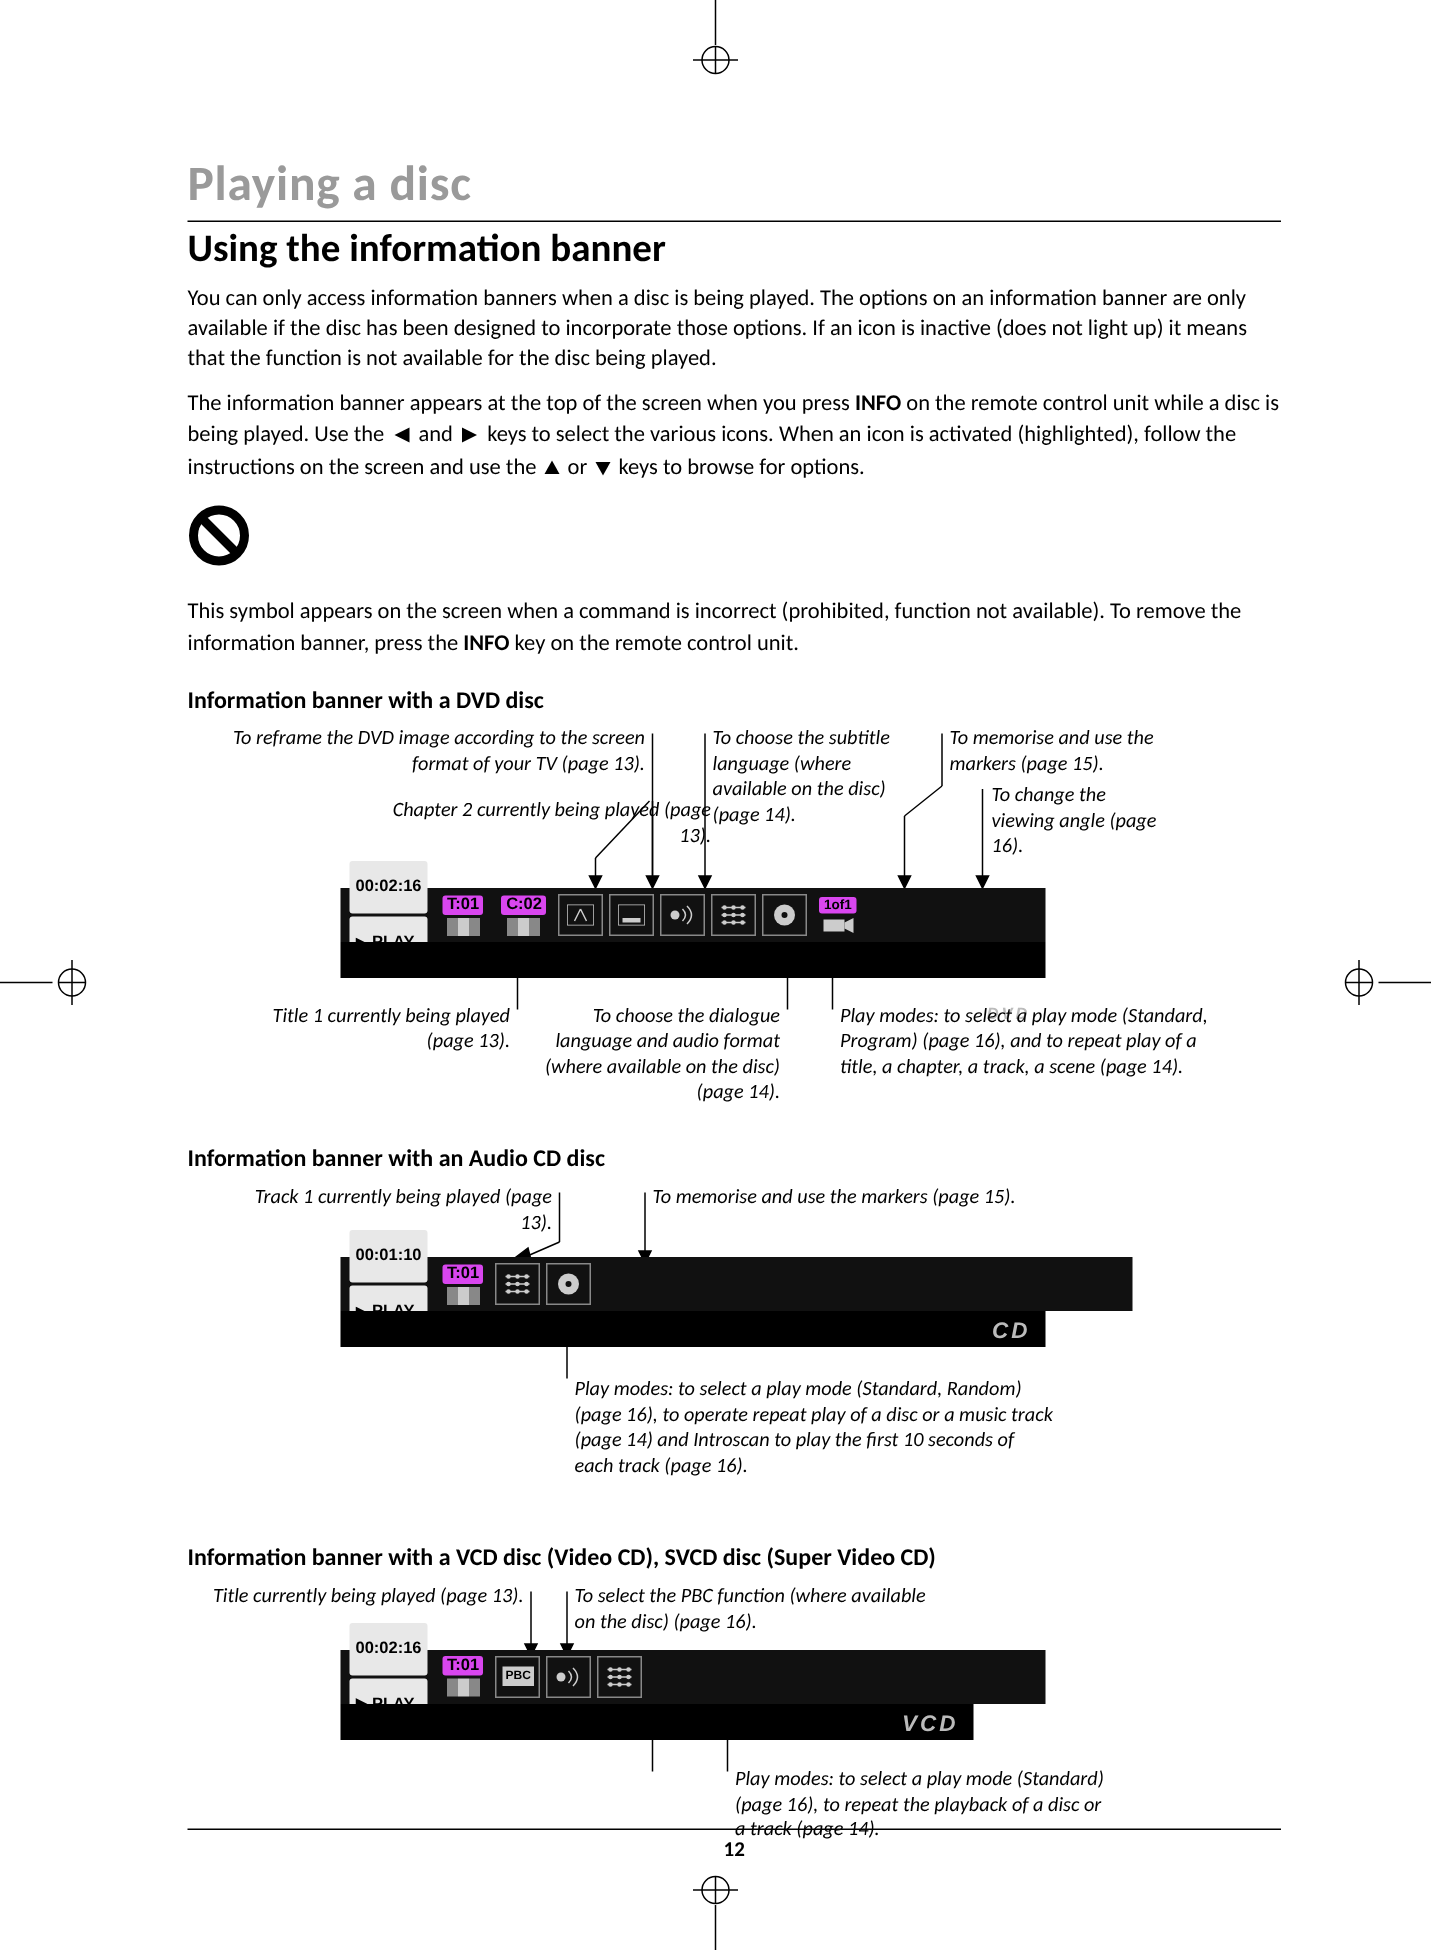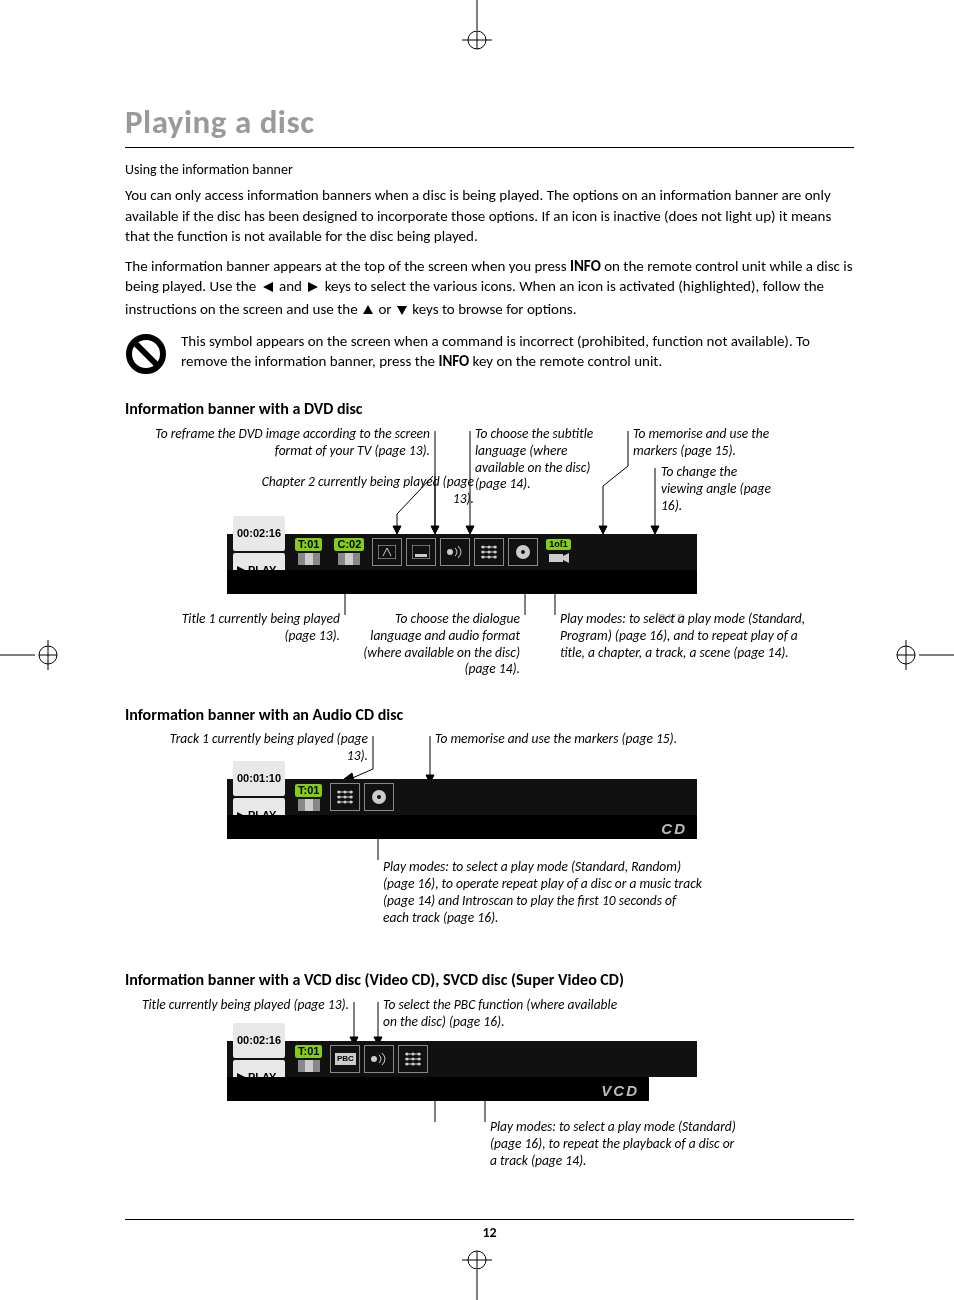--- a/index.html
+++ b/index.html
@@ -55,41 +55,42 @@
   h1.title {
     margin: 0;
     color: #9a9a9a;
     font-weight: 800;
     font-size: 33px;
     letter-spacing: 0.5px;
     border-bottom: 1.5px solid #000;
     padding-bottom: 2px;
   }
   h2.section {
-    margin: 13px 0 4px 0;
-    font-size: 14px;
-    font-weight: normal;
+    margin: 0 0 4px 0;
+    font-size: 26px;
+    font-weight: bold;
   }
   h3.subhead {
     margin: 18px 0 6px 0;
     font-size: 16px;
     font-weight: bold;
   }
   p { margin: 6px 0 10px 0; }
   .inline-icon {
     display: inline-block;
     vertical-align: -2px;
     margin: 0 1px;
   }
 
   .note-row {
     display: flex;
     align-items: flex-start;
     gap: 14px;
     margin: 8px 0 4px 0;
+    flex-direction: column;
   }
   .note-row .icon-col { flex: 0 0 42px; padding-top:2px; }
   .note-row .text-col { flex: 1; }
 
   
   .diagram {
     position: relative;
     margin: 0px 0 10px 0;
   }
   .callout {
@@ -135,21 +136,21 @@
     color:#e8e8e8;
     font-family: Arial, sans-serif;
     font-size:11px;
     font-weight:bold;
     display:flex;
     flex-direction:column;
     align-items:center;
     gap:2px;
     padding:0 4px;
   }
-  .chip .label { background:#84cc16; color:#000; padding:1px 3px; border-radius:2px; line-height:1;}
+  .chip .label { background:#d946ef; color:#000; padding:1px 3px; border-radius:2px; line-height:1;}
   .glyph-box {
     width:28px;
     height:26px;
     border:1px solid #888;
     display:flex;
     align-items:center;
     justify-content:center;
     color:#ddd;
   }
   .brand {
@@ -367,21 +368,21 @@
       <svg style="position:absolute; left:0; top:0;" width="730" height="60">
         <g stroke="#000" stroke-width="1" fill="#000">
           <line x1="248" y1="5" x2="248" y2="38"></line>
             <line x1="248" y1="38" x2="225" y2="48"></line>
             <polygon points="219,48 227,42 229,50"></polygon>
           <line x1="305" y1="5" x2="305" y2="48"></line>
             <polygon points="301,44 309,44 305,52"></polygon>
         </g>
       </svg>
 
-      <div class="banner-top" style="left:102px; top:48px; width:470px; height:36px;">
+      <div class="banner-top" style="left:102px; top:48px; width:528px; height:36px;">
         <div class="tc-box">
           <span class="pill">00:01:10</span>
           <span class="pill">
               <svg width="8" height="8">
                 <polygon points="0,0 8,4 0,8"></polygon>
               </svg>
               <span>PLAY</span>
             </span>
         </div>
         <div class="chip">

